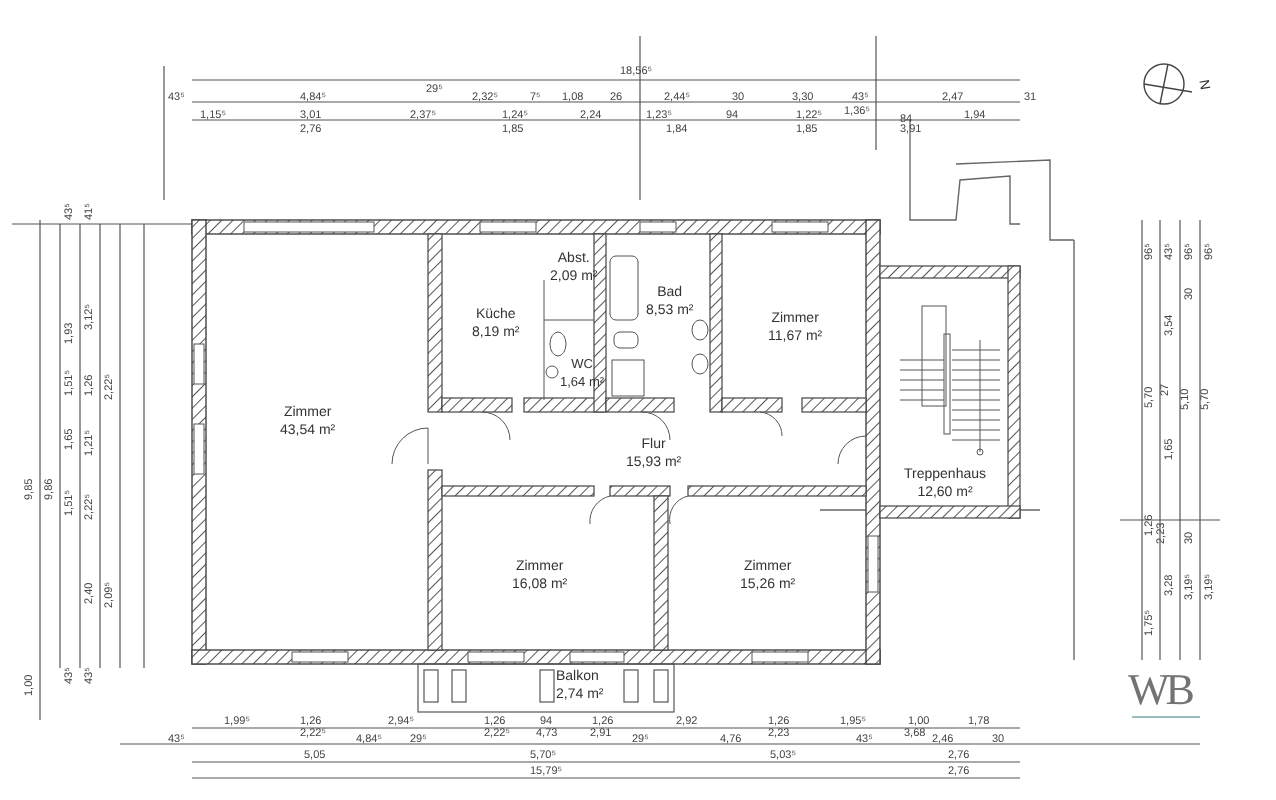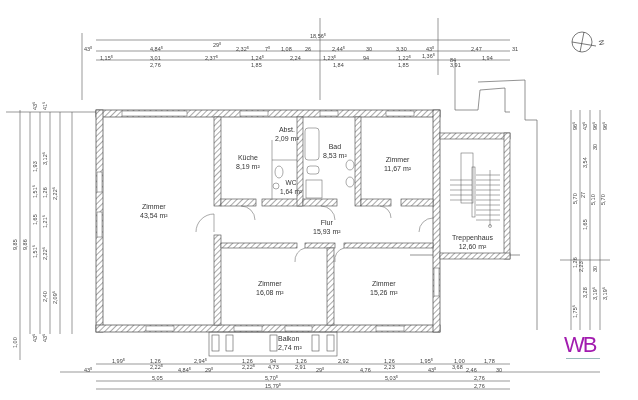--- a/index.html
+++ b/index.html
@@ -1,21 +1,21 @@
 <!DOCTYPE html>
 <html><head>
 <meta charset="utf-8">
 <style>
   html,body{margin:0;padding:0;background:#fff;}
   body{width:638px;height:400px;position:relative;overflow:hidden;font-family:"Liberation Sans",sans-serif;color:#333;}
   #plan{position:absolute;left:0;top:0;width:638px;height:400px;}
   .room-label{position:absolute;font-size:7px;line-height:9px;text-align:center;color:#333;white-space:nowrap;}
   .dim{position:absolute;font-size:5.5px;line-height:6px;color:#444;white-space:nowrap;}
   .dimv{position:absolute;font-size:5.5px;line-height:6px;color:#444;white-space:nowrap;transform:rotate(-90deg);transform-origin:left top;}
-  .logo{position:absolute;left:564px;top:332px;font-size:22px;color:#a21caf;letter-spacing:-2px;font-family:Liberation Sans, sans-serif;}
+  .logo{position:absolute;left:564px;top:332px;font-size:22px;color:#737373;letter-spacing:-2px;font-family:Liberation Serif, serif;}
   .logo-line{position:absolute;left:566px;top:358px;width:34px;height:1px;background:#9bbcbc;}
   .compass-n{position:absolute;left:599px;top:39px;font-size:7px;transform:rotate(80deg);color:#333;}
 </style>
 </head>
 <body>
 
 <svg id="plan" viewBox="0 0 638 400" xmlns="http://www.w3.org/2000/svg">
   <defs>
     <pattern id="hatch" patternUnits="userSpaceOnUse" width="4" height="4" patternTransform="rotate(45)">
       <rect width="4" height="4" fill="#fff"></rect>

